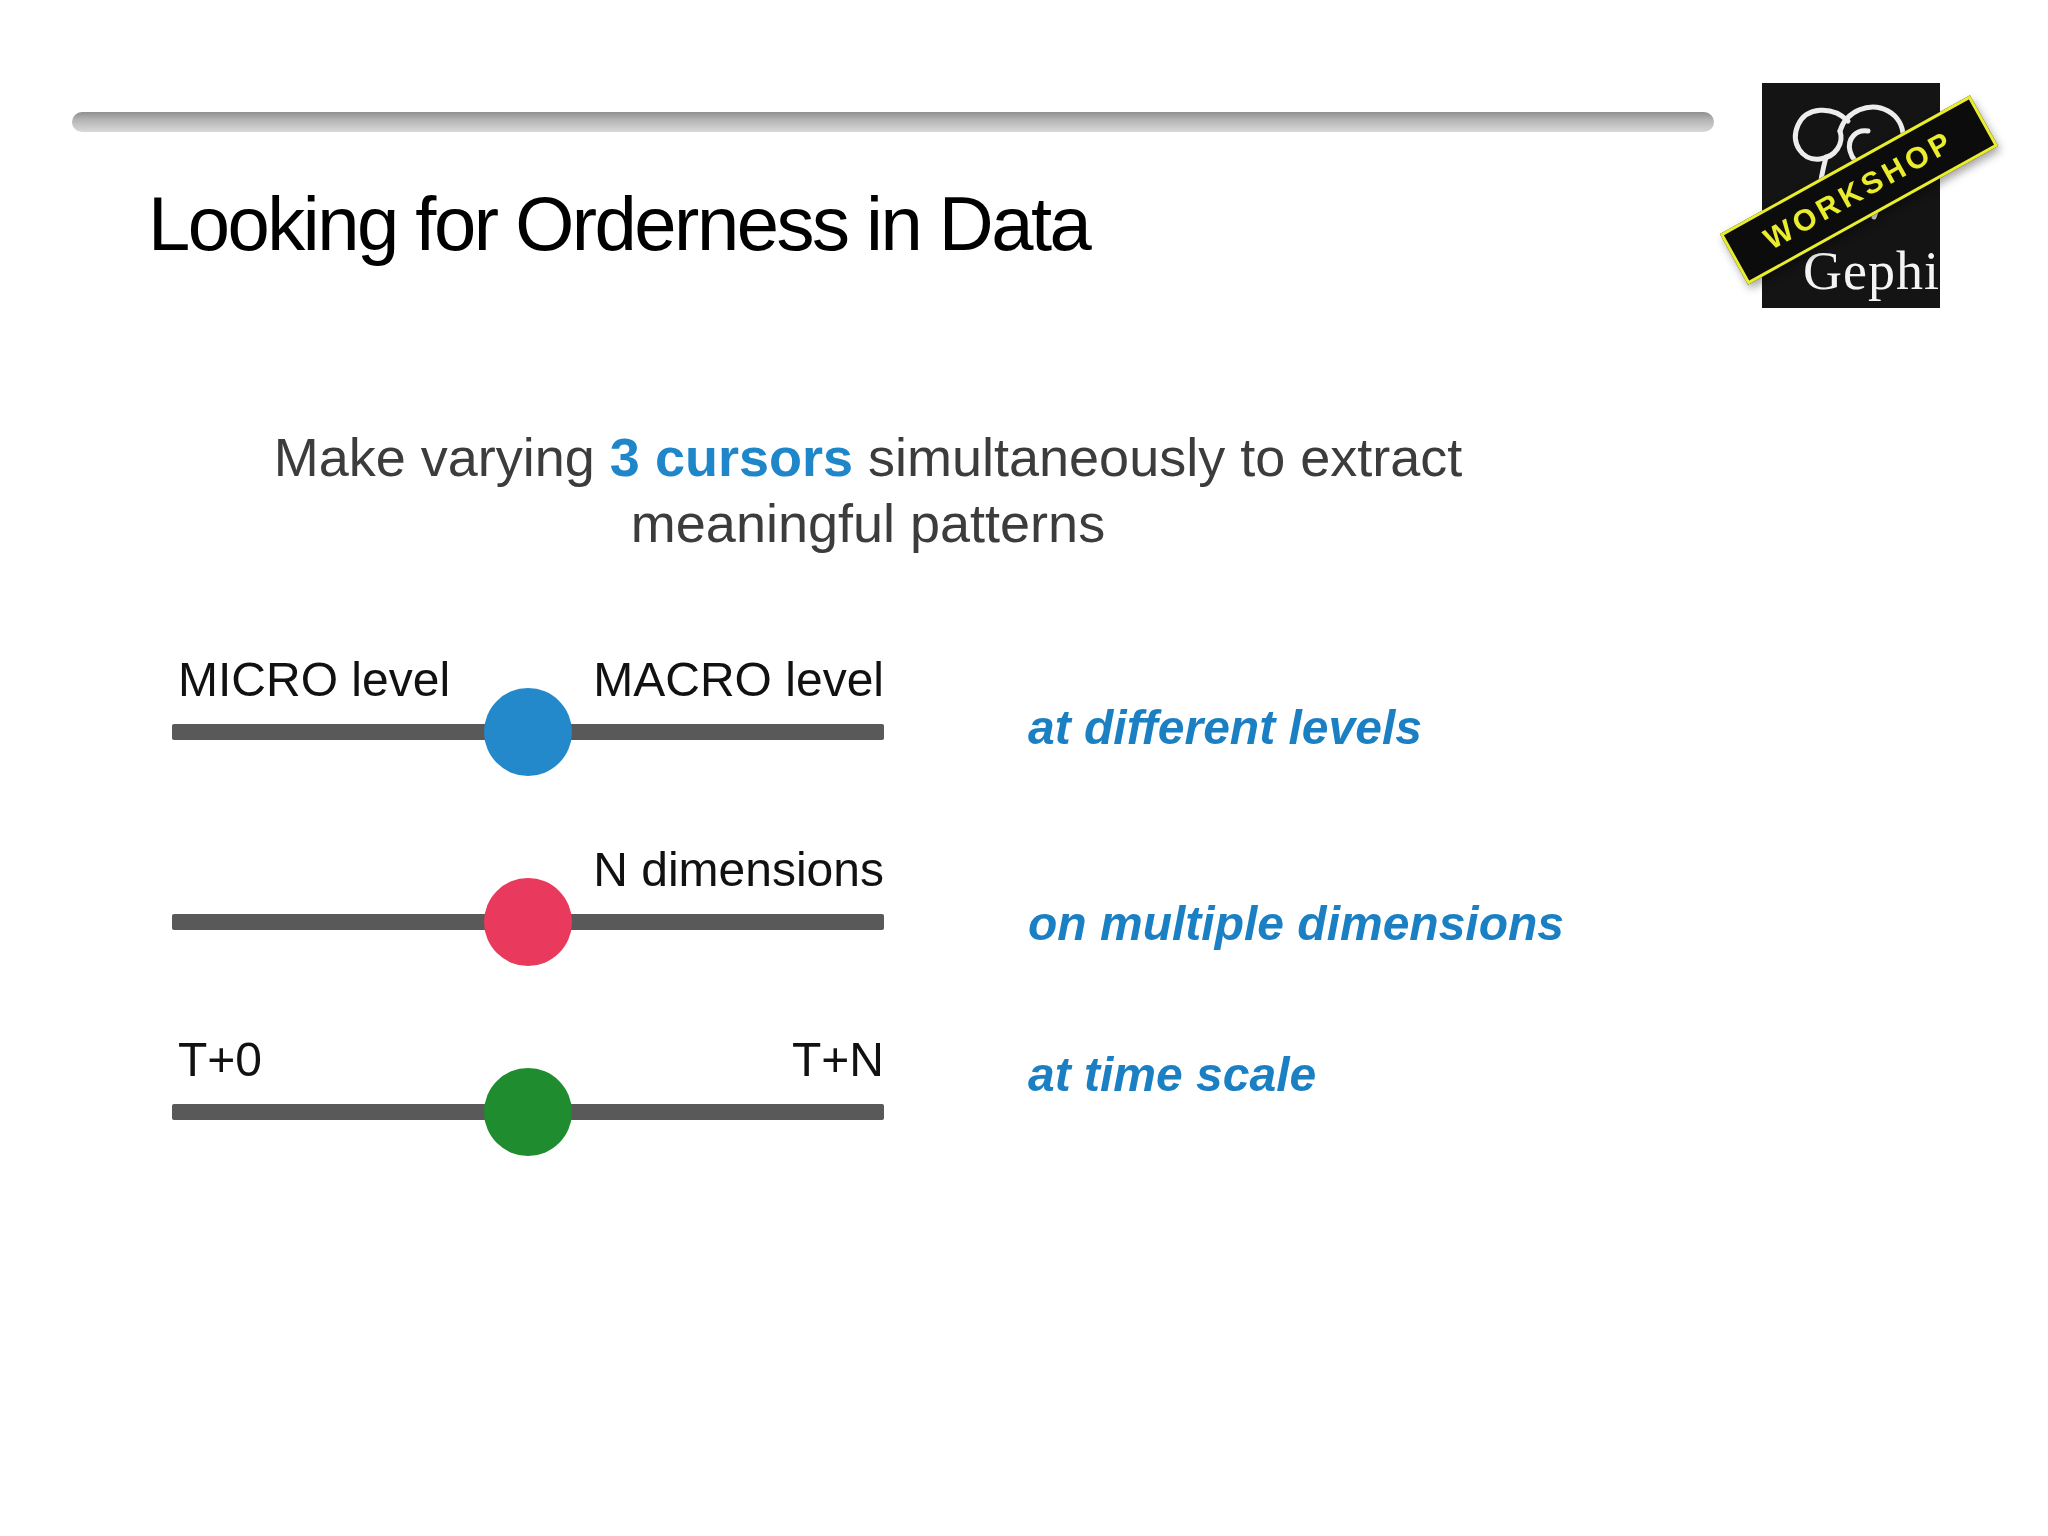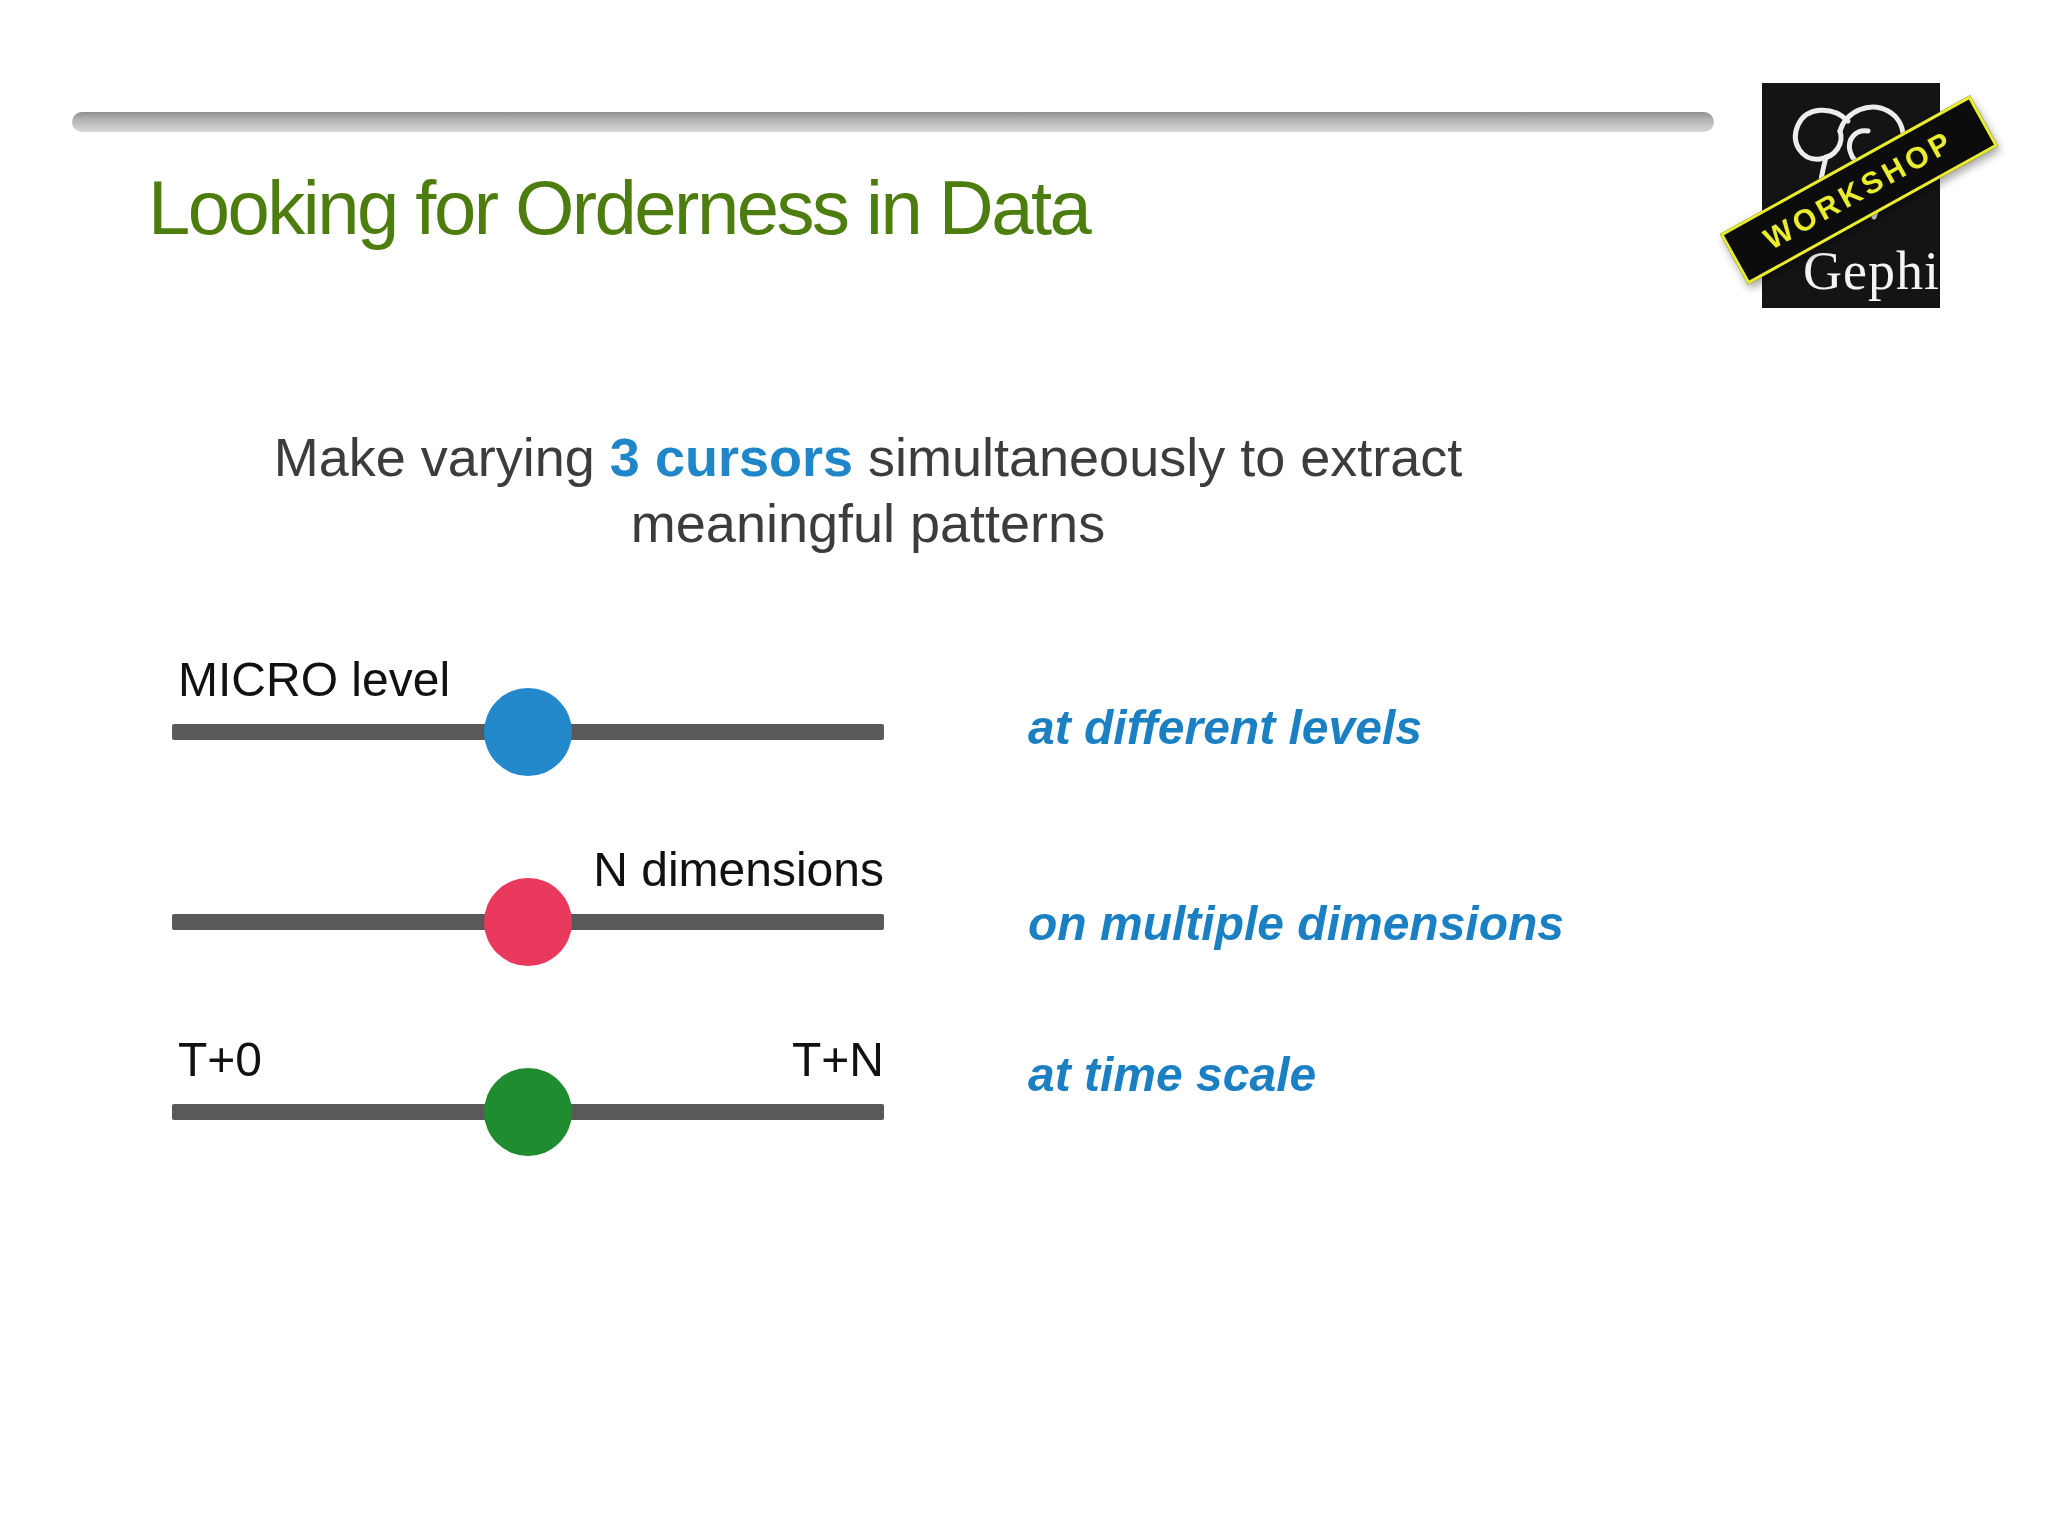--- a/index.html
+++ b/index.html
@@ -10,22 +10,22 @@
 
   
   .topbar{
     position:absolute;left:72px;top:112px;width:1642px;height:20px;
     border-radius:10px;
     background:linear-gradient(to bottom,#8f8f8f 0%,#b5b5b5 40%,#d9d9d9 100%);
   }
 
   
   .title{
-    position:absolute;left:148px;top:166px;
-    font-size:76px;line-height:84px;color:#4d7c0f;
+    position:absolute;left:148px;top:182px;
+    font-size:76px;line-height:84px;color:#000000;
     letter-spacing:-2.5px;white-space:nowrap;
   }
 
   
   .logo{position:absolute;left:1762px;top:83px;width:178px;height:225px;background:#141414;}
   .logo-flourish{position:absolute;left:0;top:4px;width:178px;height:150px;}
   .logo-brand{
     position:absolute;left:0;right:0;bottom:6px;text-align:right;
     font-family:"Liberation Serif",serif;font-size:54px;color:#f4f4f4;letter-spacing:1px;
   }
@@ -98,20 +98,21 @@
   <span>WORKSHOP</span>
 </div>
 
 <div class="subtitle">
   <span>Make varying </span><span class="hl">3 cursors</span><span> simultaneously to extract</span><br>
   <span>meaningful patterns</span>
 </div>
 
 <div class="slider-row row-0">
   <div class="slider-label left">MICRO level</div>
+  <div class="slider-label right">MACRO level</div>
   <div class="track"></div>
   <div class="knob" style="background: rgb(35, 137, 203); left: 50%;"></div>
 </div>
 
 <div class="slider-row row-1">
   <div class="slider-label right">N dimensions</div>
   <div class="track"></div>
   <div class="knob" style="background: rgb(233, 57, 93); left: 50%;"></div>
 </div>
 

